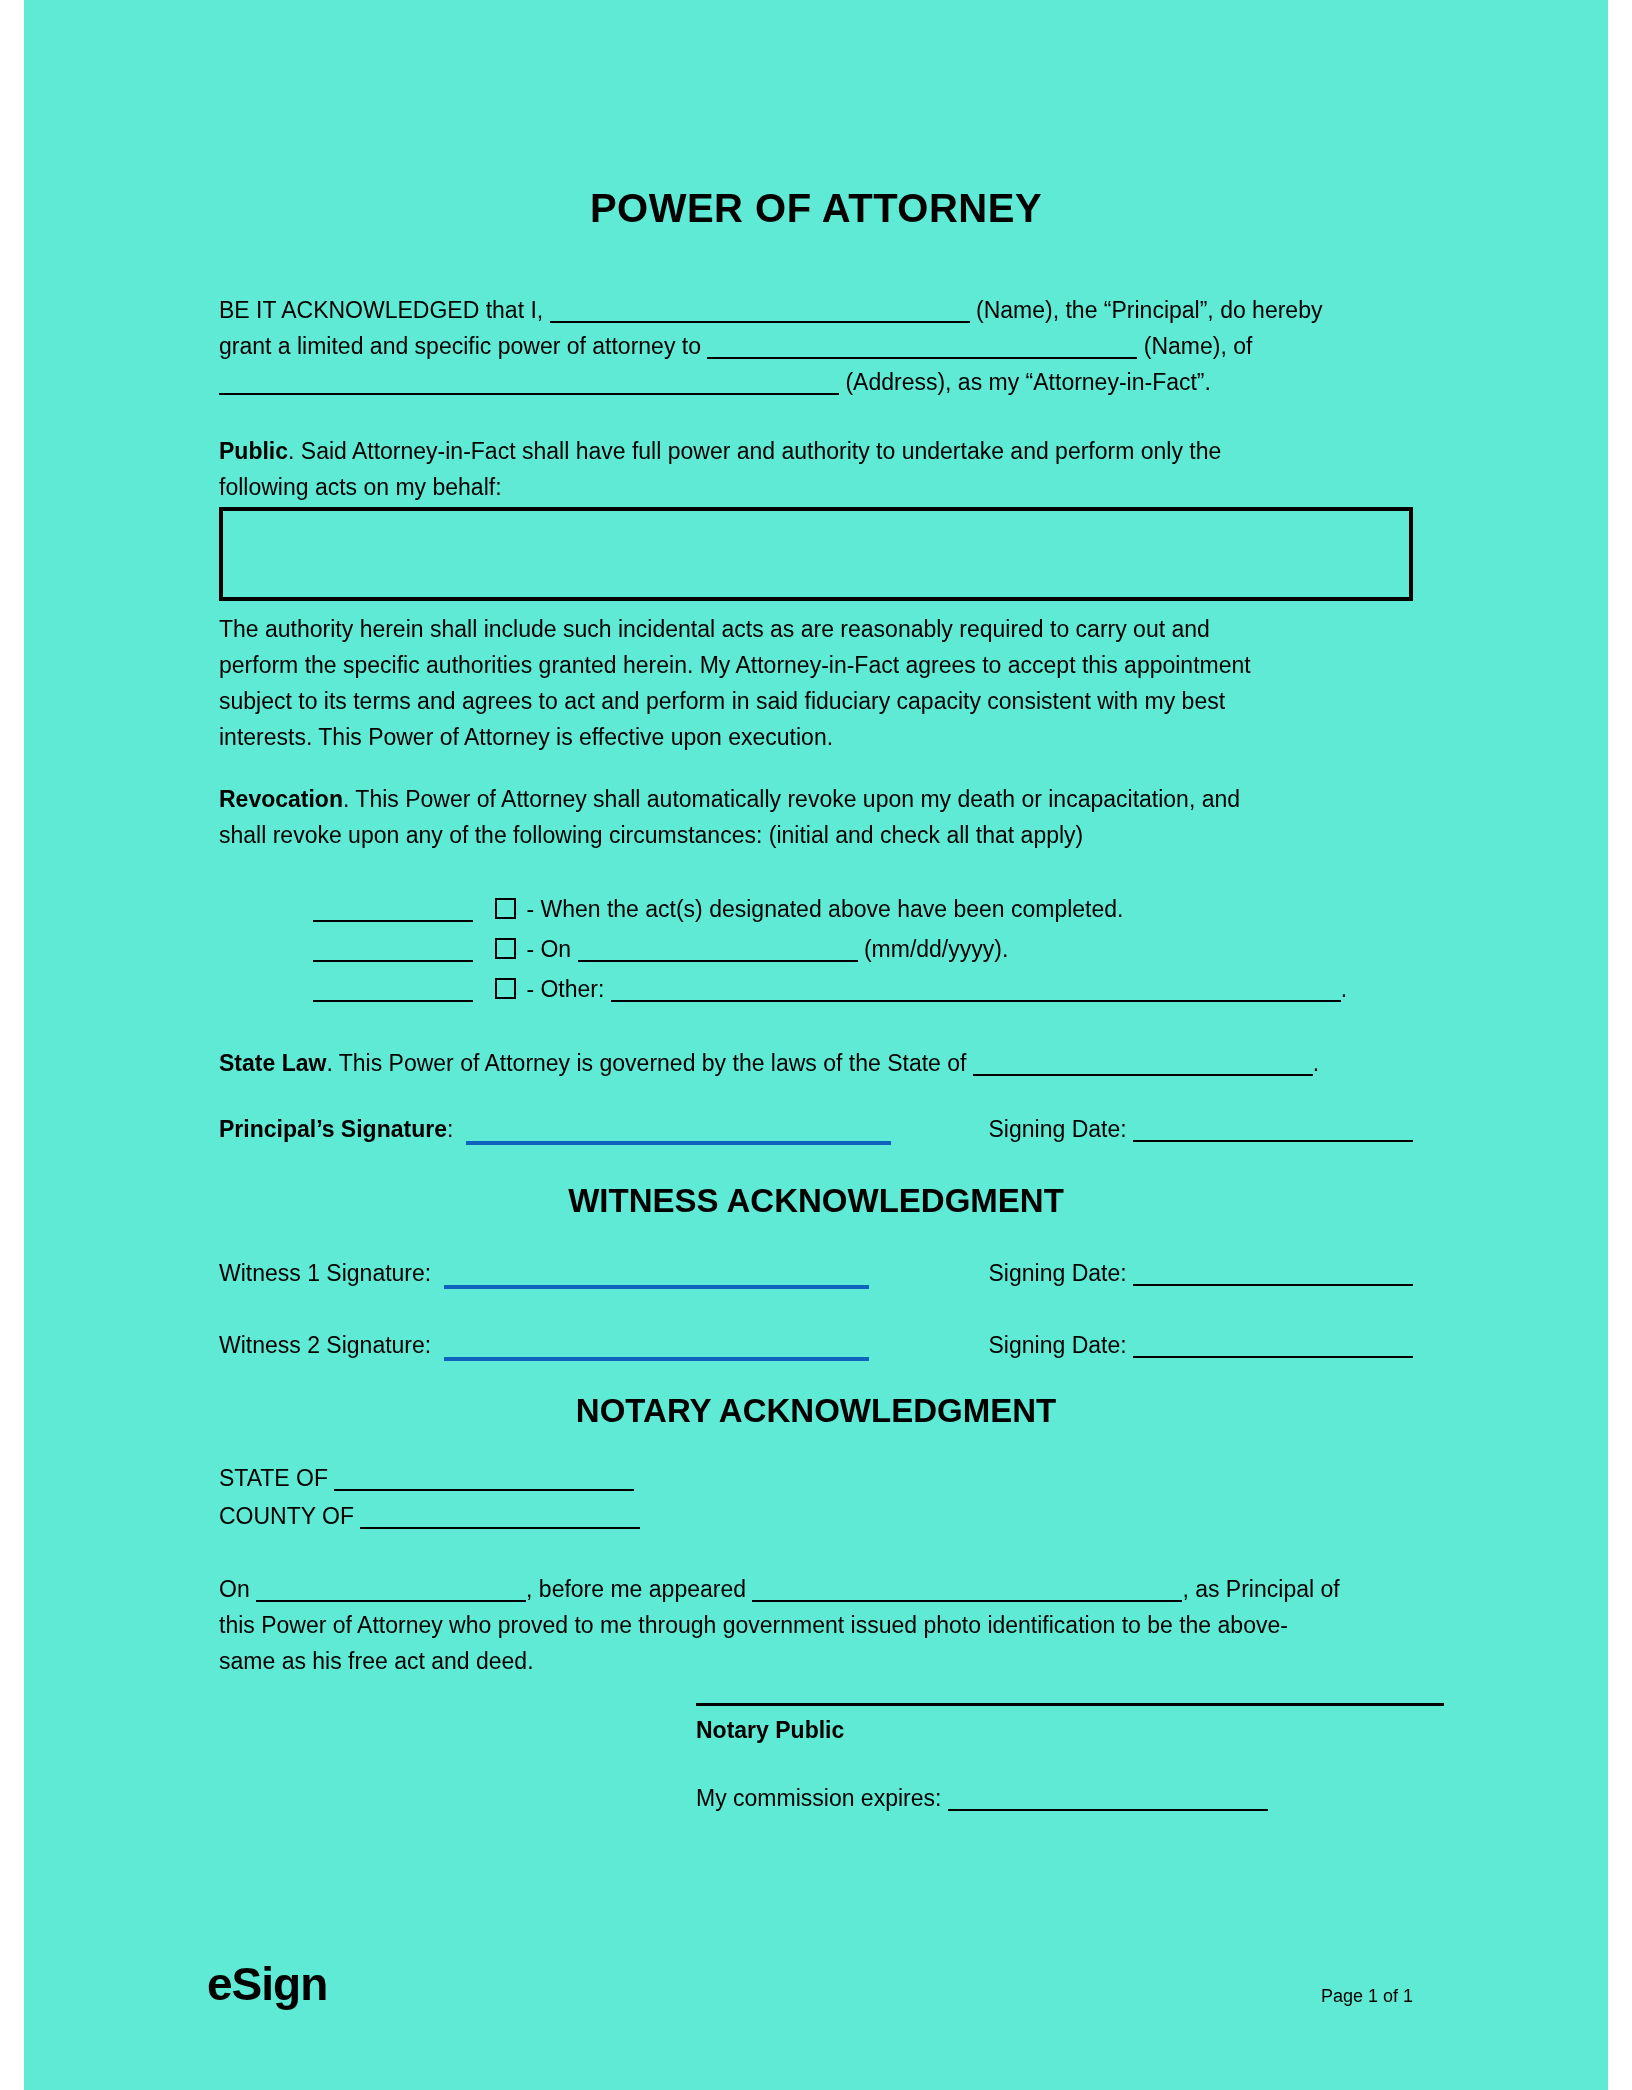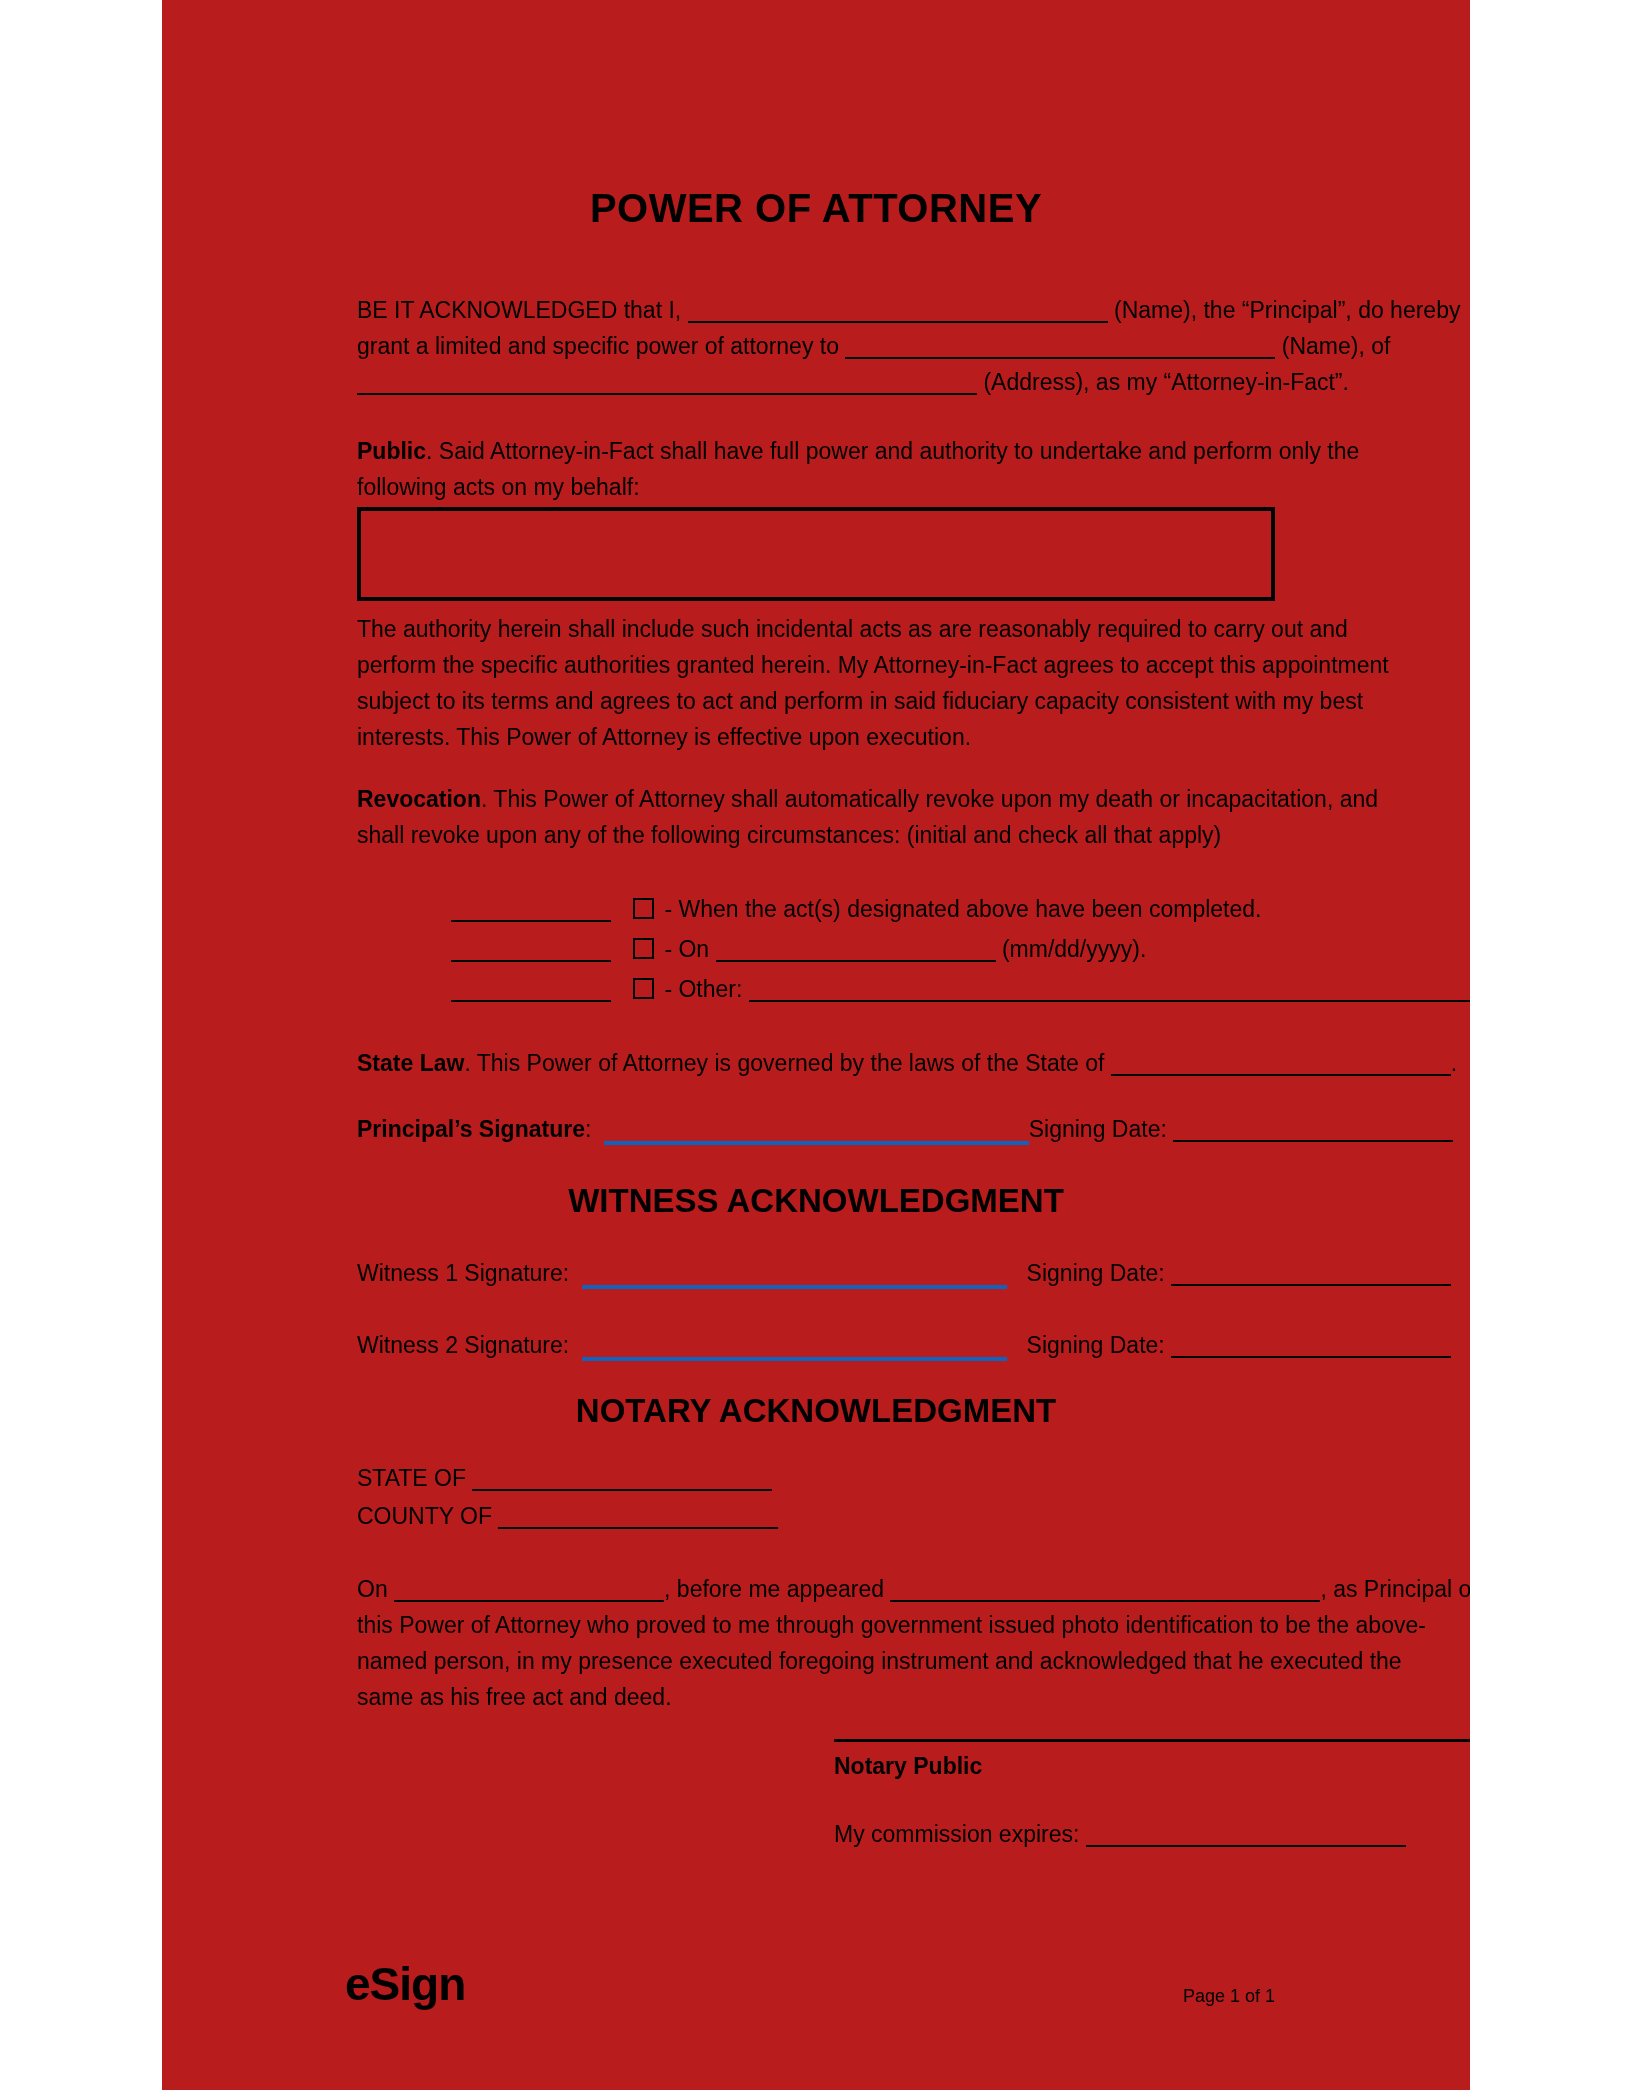--- a/index.html
+++ b/index.html
@@ -1,21 +1,21 @@
 <!DOCTYPE html>
 <html><head>
 <meta charset="utf-8">
 <style>
   * { margin:0; padding:0; box-sizing:border-box; }
   html,body { background:#ffffff; }
   .page {
     position:relative;
-    width:1308px; height:2090px;
+    width:1584px; height:2090px;
     margin:0 auto;
-    background:#b91c1c;
+    background:#5eead4;
     color:#000000;
     font-family:"Liberation Sans", sans-serif;
     font-size:23px;
     line-height:36px;
     padding:186px 195px 0 195px;
     overflow:hidden;
   }
   .title {
     text-align:center;
     font-size:40px;
@@ -210,21 +210,20 @@
     </div>
   </div>
 
   <div class="notary-para">
     <div class="line">
       <span>On</span>
       <span class="blank w270"></span><span>, before me appeared</span>
       <span class="blank w430"></span><span>, as Principal of</span>
     </div>
     <div class="line">this Power of Attorney who proved to me through government issued photo identification to be the above-</div>
-    <div class="line">named person, in my presence executed foregoing instrument and acknowledged that he executed the</div>
     <div class="line">same as his free act and deed.</div>
   </div>
 
   <div class="notary-sign">
     <div class="notary-line"></div>
     <div class="notary-public">Notary Public</div>
     <div class="commission">
       <span>My commission expires:</span>
       <span class="blank w320"></span>
     </div>

